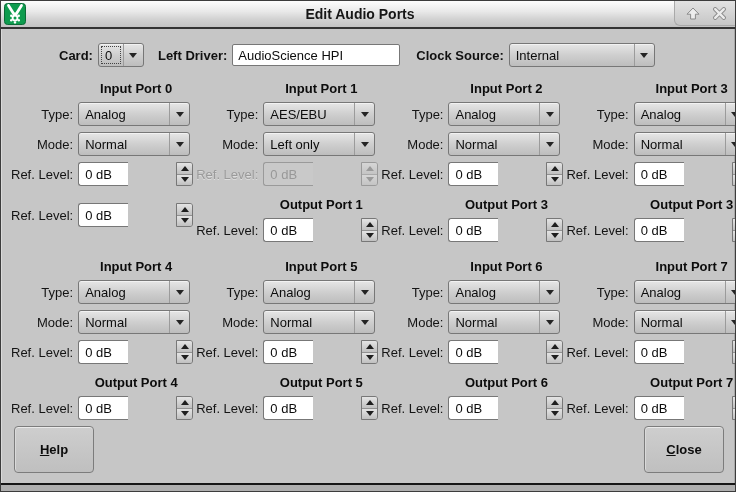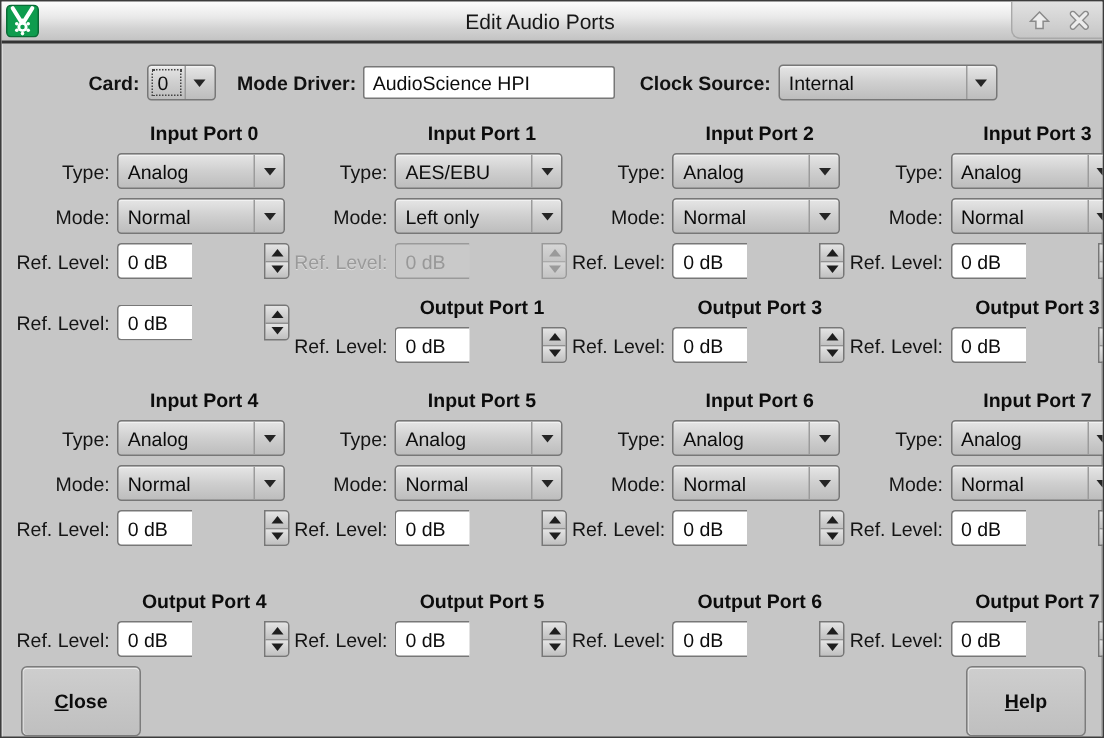--- a/index.html
+++ b/index.html
@@ -18,21 +18,21 @@
   .titlebar {
     height:28px; flex:0 0 28px;
     background:linear-gradient(#fdfdfd, #e9e9e9 40%, #d2d2d2 70%, #c3c3c3);
     border-bottom:2px solid #333;
     display:flex; align-items:center;
     position:relative;
   }
   .app-icon { width:22px; height:22px; margin-left:3px; display:block; }
   .titlebar-title {
     position:absolute; left:0; right:16px; text-align:center;
-    font-weight:normal; font-size:14px; color:#161616; pointer-events:none;
+    font-weight:bold; font-size:14px; color:#161616; pointer-events:none;
   }
   .titlebar-btns {
     position:absolute; right:0; top:0; height:25px;
     display:flex; align-items:center; gap:13px;
     background:linear-gradient(#e2e2e2,#c6c6c6);
     border-left:1px solid #a9a9a9; border-bottom:1px solid #a9a9a9;
     border-radius:0 0 0 6px;
     padding:0 9px 0 11px;
   }
   .tb-btn { display:flex; align-items:center; justify-content:center; }
@@ -102,21 +102,21 @@
   .spin-up { border-bottom:1px solid #919191; }
   .tri-up-s { width:0; height:0; border-left:4px solid transparent; border-right:4px solid transparent; border-bottom:5px solid #1e1e1e; }
   .tri-down-s { width:0; height:0; border-left:4px solid transparent; border-right:4px solid transparent; border-top:5px solid #1e1e1e; }
 
   
   .ports { margin:0 10px; }
   .section-row { display:grid; grid-template-columns:repeat(4,1fr); }
   .section-row:nth-child(1) { margin-top:13px; }
   .section-row:nth-child(2) { margin-top:11px; }
   .section-row:nth-child(3) { margin-top:17px; }
-  .section-row:nth-child(4) { margin-top:29px; }
+  .section-row:nth-child(4) { margin-top:11px; }
 
   .port-col { display:flex; flex-direction:column; align-items:flex-end; padding-right:2px; }
   .port-title { width:116px; text-align:center; font-weight:bold; font-size:13px; color:#0c0c0c; white-space:nowrap; }
   .frow { display:flex; align-items:center; justify-content:flex-end; margin-top:6px; width:100%; }
   .flabel { font-size:13px; color:#141414; margin-right:5px; white-space:nowrap; }
   .ctrl { width:116px; display:flex; }
 
   
   .frow.disabled .flabel { color:#9a9a9a; text-shadow:0 1px 0 #dedede; }
   .frow.disabled .spin-text { background:#c9c9c9; color:#989898; border-color:#9a9a9a; }
@@ -180,21 +180,21 @@
   <div class="body">
 
     <div class="header-row">
       <span class="blabel">Card:</span>
       <span class="combo card">
         <span class="combo-text focused">0</span>
         <span class="combo-btn">
             <span class="tri-down"></span>
           </span>
       </span>
-      <span class="blabel gap14">Mode Driver:</span>
+      <span class="blabel gap14">Left Driver:</span>
       <input class="text-input" type="text" value="AudioScience HPI" style="">
       <span class="blabel gap16">Clock Source:</span>
       <span class="combo clock">
         <span class="combo-text">Internal</span>
         <span class="combo-btn">
             <span class="tri-down"></span>
           </span>
       </span>
     </div>
 
@@ -683,23 +683,23 @@
           </span>
         </span>
       </span>
     </div>
   </div>
         </div>
       </div>
 
     <div class="footer">
       <button class="btn">
+        <span><span class="mnemonic">H</span><span>elp</span></span>
+      </button>
+      <button class="btn">
         <span><span class="mnemonic">C</span><span>lose</span></span>
       </button>
-      <button class="btn">
-        <span><span class="mnemonic">H</span><span>elp</span></span>
-      </button>
     </div>
 
   </div>
 
   <div class="bottom-frame"></div>
 </div>
 
 </body></html>

